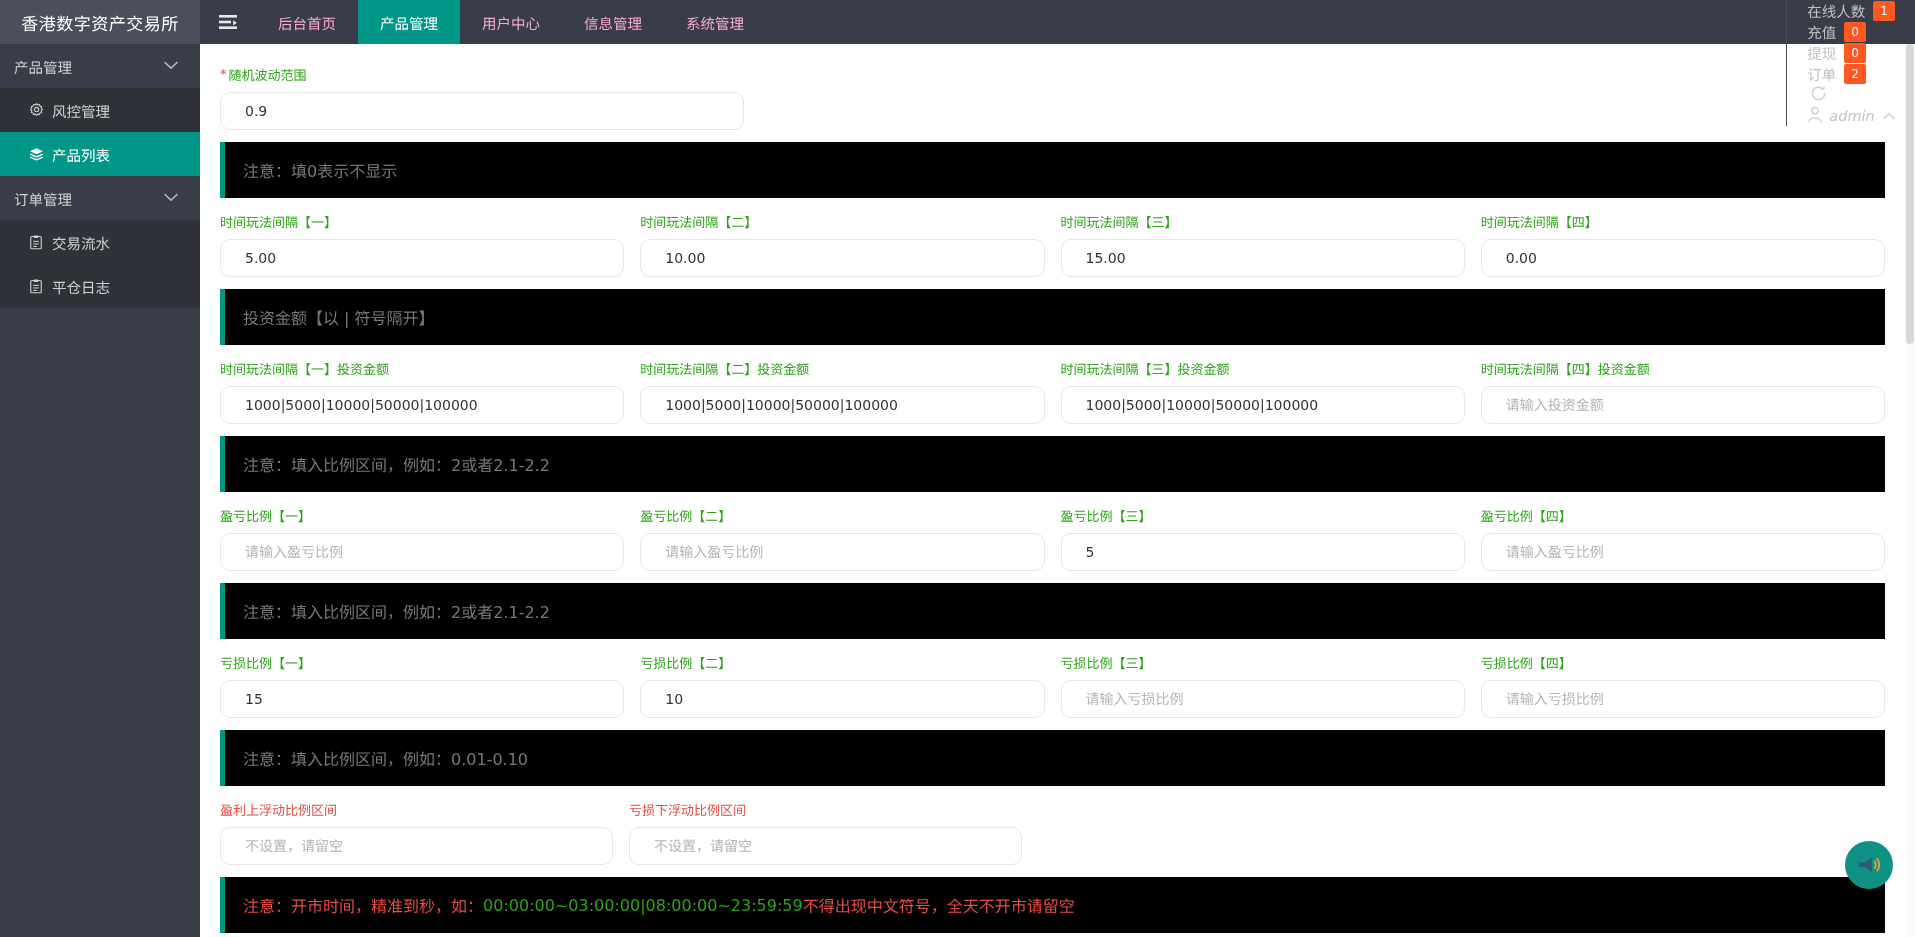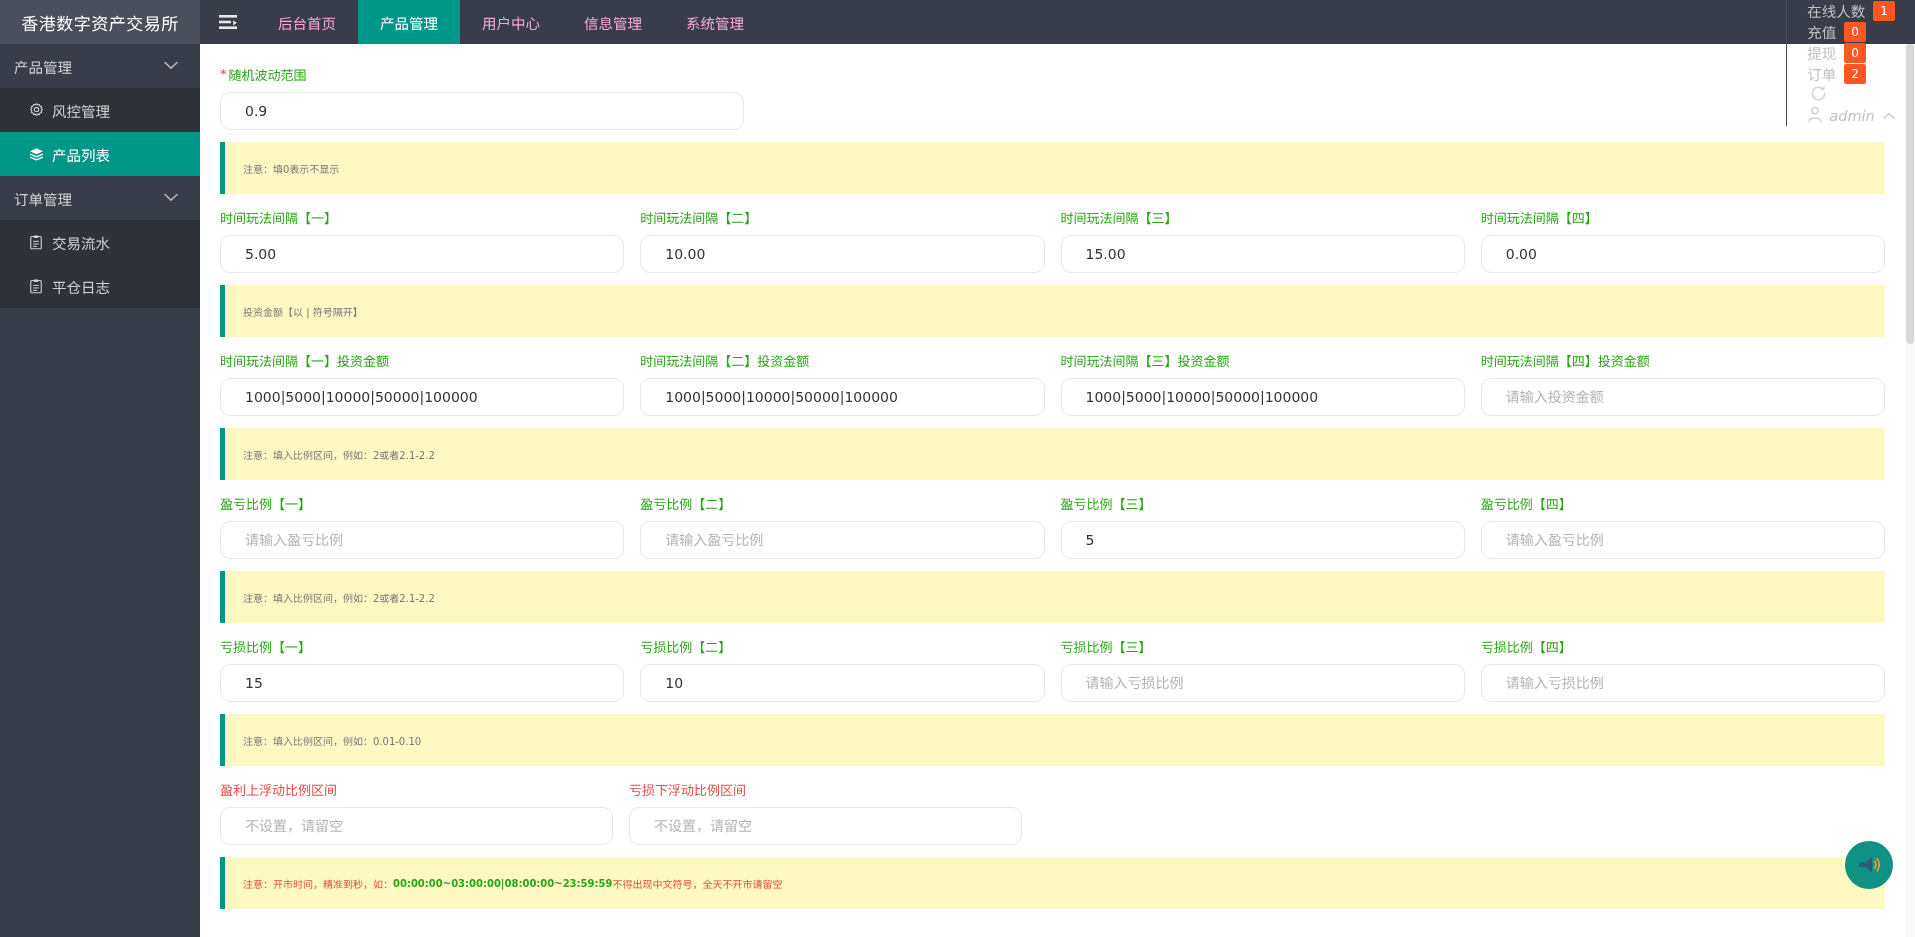--- a/index.html
+++ b/index.html
@@ -133,31 +133,31 @@
     border-radius: 10px;
     background: #fff;
     font-size: 14px;
     color: #333;
     font-family: "DejaVu Sans", "Liberation Sans", sans-serif;
     outline: none;
   }
   .inp::placeholder { color: #b4b4b4; }
 
   .alert {
-    background: #fef9c3;
+    background: #000000;
     border-left: 5px solid #009688;
     padding: 16px 18px;
     color: #777;
-    font-size: 10px;
+    font-size: 16px;
     margin-bottom: 14px;
     min-height: 52px;
     display: flex; align-items: center;
   }
   .alert.warn { color: #e54d42; }
-  .alert.warn .hl { color: #2aa515; font-weight: bold; text-align: center; }
+  .alert.warn .hl { color: #2aa515; font-weight: normal; text-align: center; }
   .alert.warn .tail { color: #e54d42; }
   .alert.warn b { font-weight: bold; }
 
   
   .toast {
     position: absolute;
     right: 34px; bottom: 16px;
     background: #6b6b6b;
     color: #ffffff;
     font-size: 14px;

